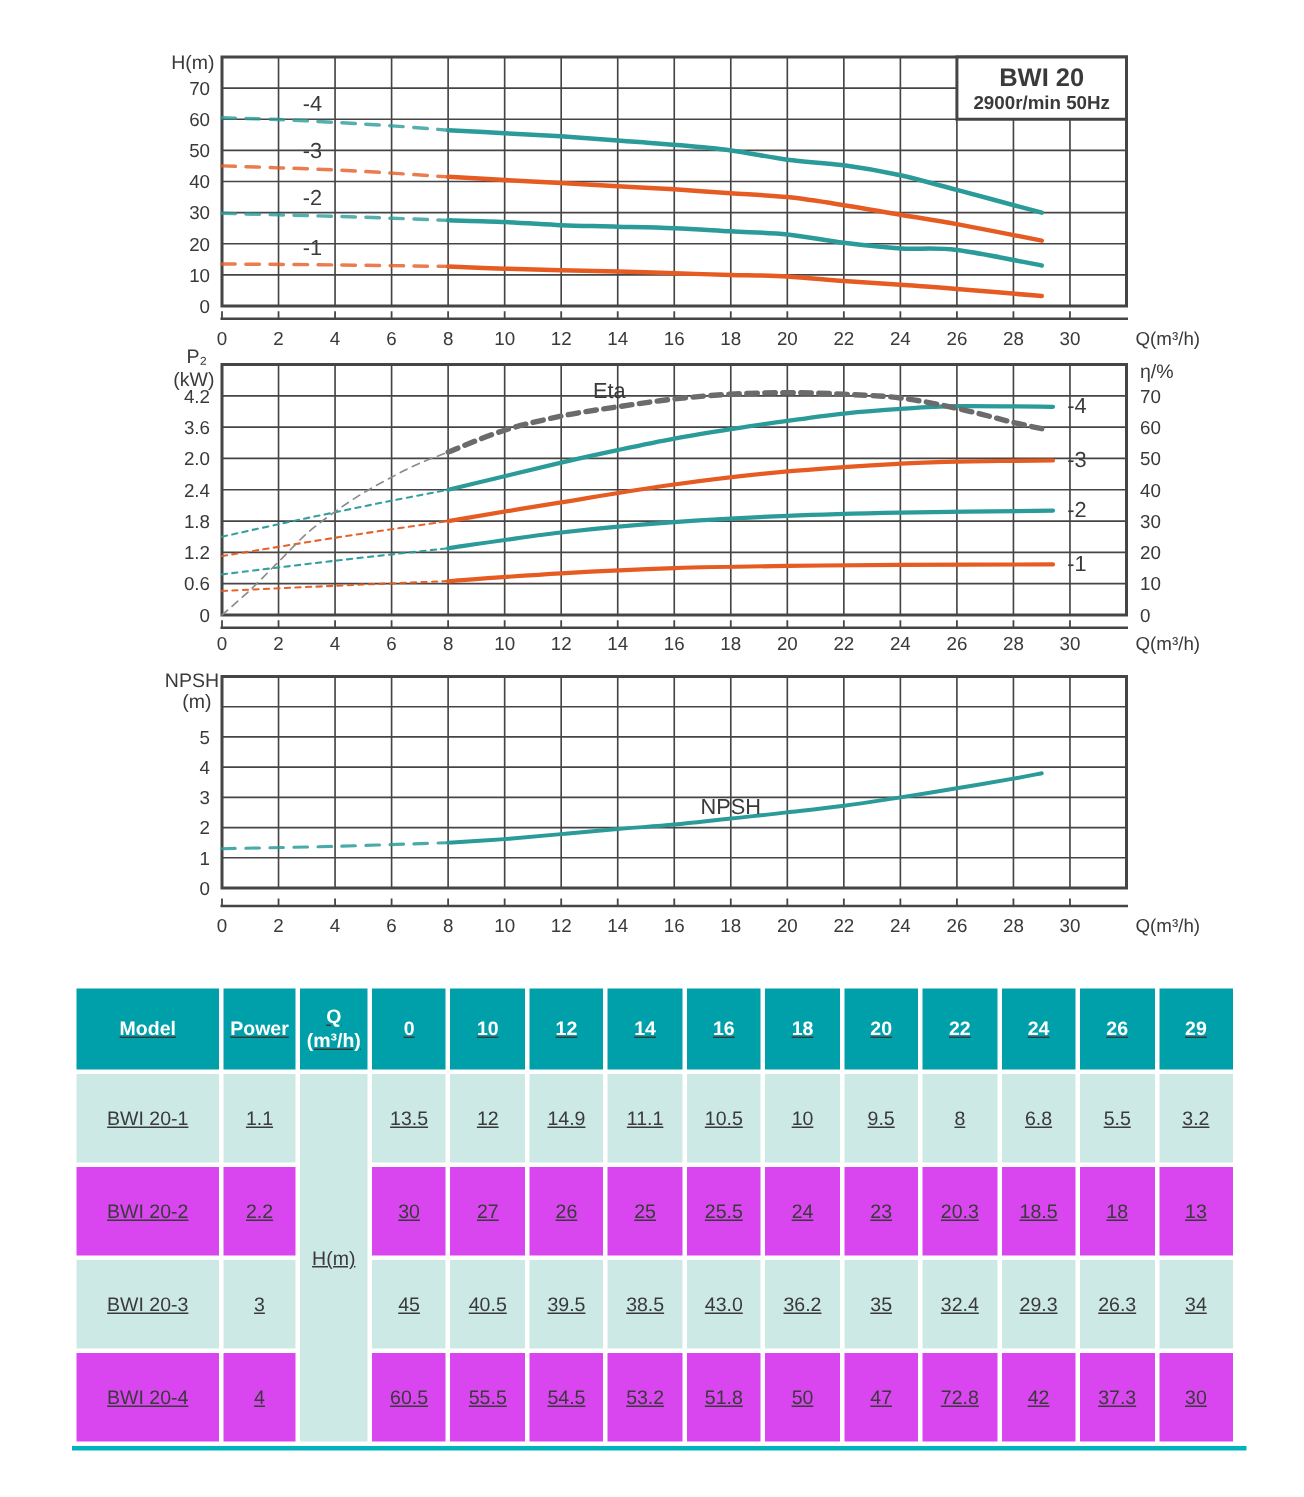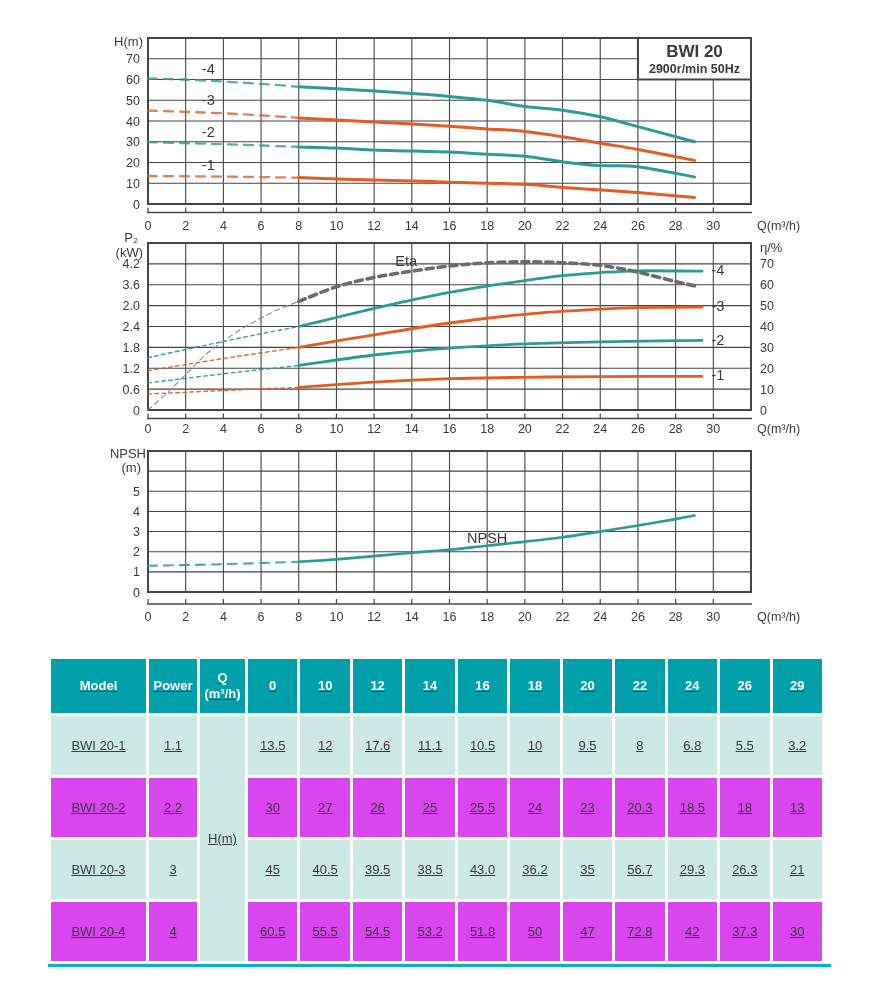--- a/index.html
+++ b/index.html
@@ -306,21 +306,21 @@
           <th>29</th>
         </tr>
       </thead>
       <tbody>
         <tr class="row-light">
           <td>BWI 20-1</td>
           <td>1.1</td>
           <td class="merged" rowspan="4">H(m)</td>
           <td>13.5</td>
           <td>12</td>
-          <td>17.6</td>
+          <td>14.9</td>
           <td>11.1</td>
           <td>10.5</td>
           <td>10</td>
           <td>9.5</td>
           <td>8</td>
           <td>6.8</td>
           <td>5.5</td>
           <td>3.2</td>
         </tr>
         <tr class="row-white">
@@ -341,24 +341,24 @@
         <tr class="row-light">
           <td>BWI 20-3</td>
           <td>3</td>
           <td>45</td>
           <td>40.5</td>
           <td>39.5</td>
           <td>38.5</td>
           <td>43.0</td>
           <td>36.2</td>
           <td>35</td>
-          <td>56.7</td>
+          <td>32.4</td>
           <td>29.3</td>
           <td>26.3</td>
-          <td>21</td>
+          <td>34</td>
         </tr>
         <tr class="row-white">
           <td>BWI 20-4</td>
           <td>4</td>
           <td>60.5</td>
           <td>55.5</td>
           <td>54.5</td>
           <td>53.2</td>
           <td>51.8</td>
           <td>50</td>

